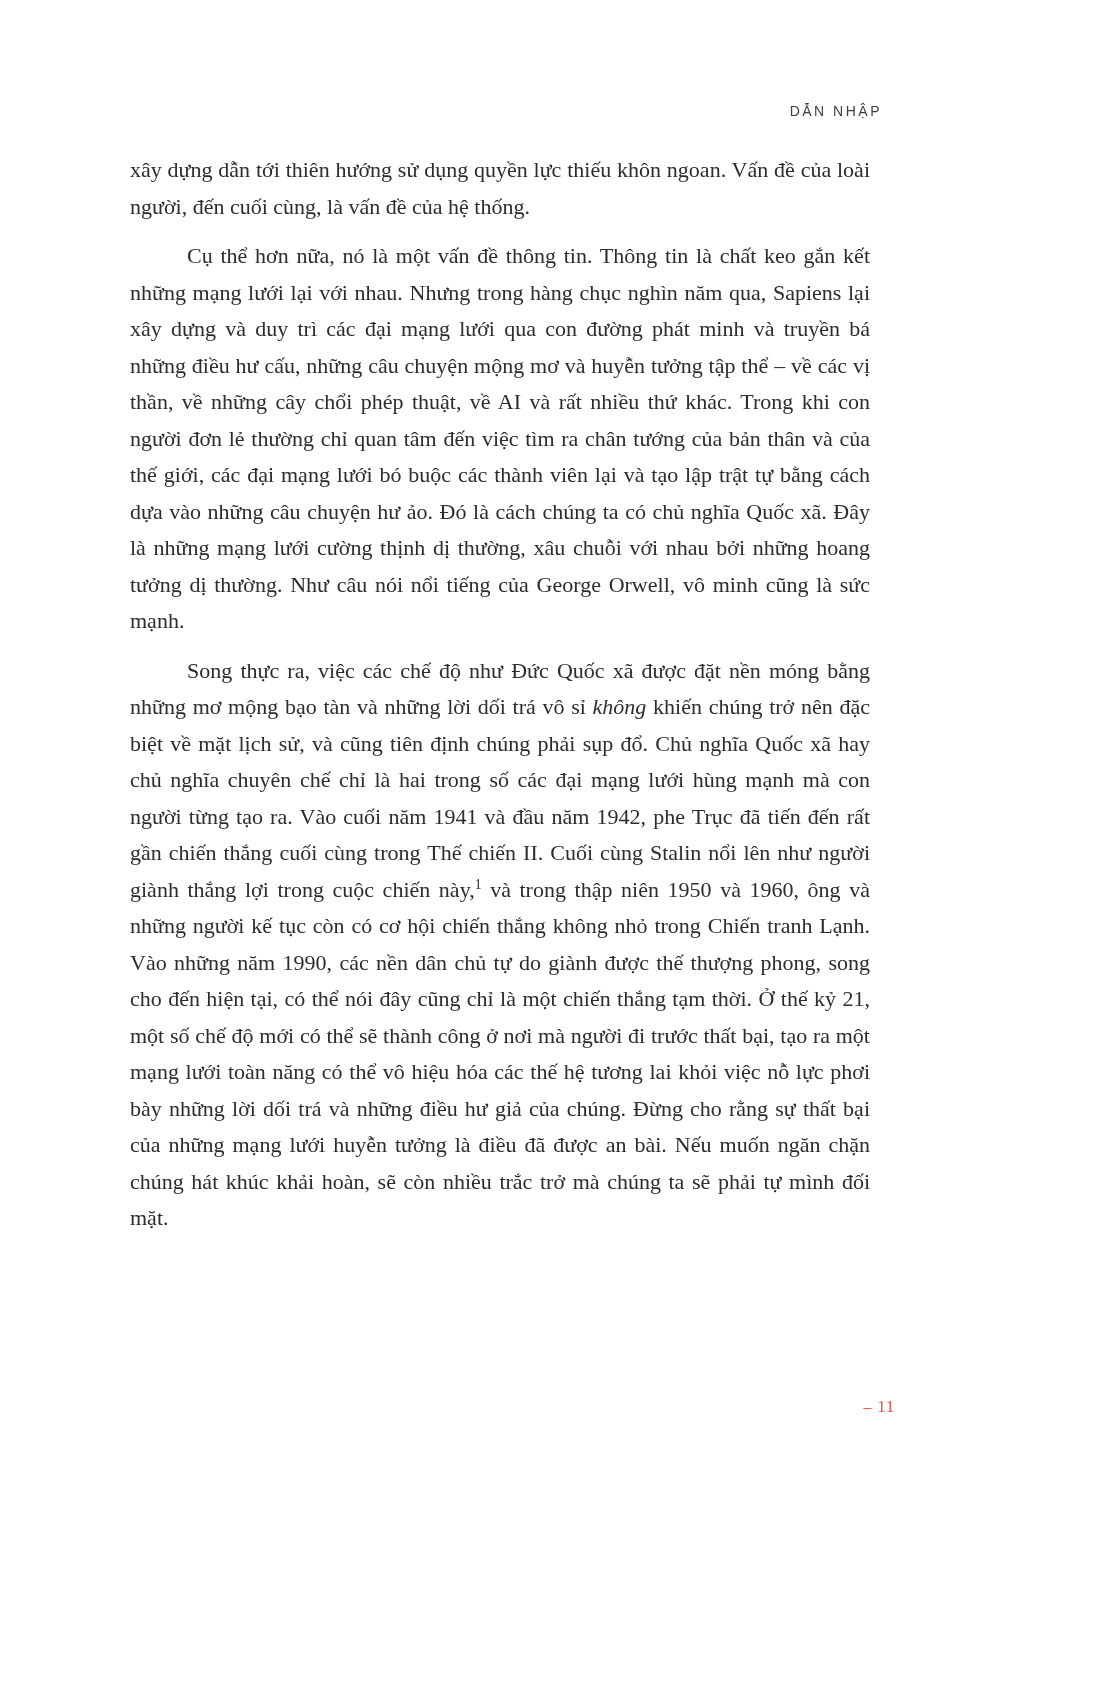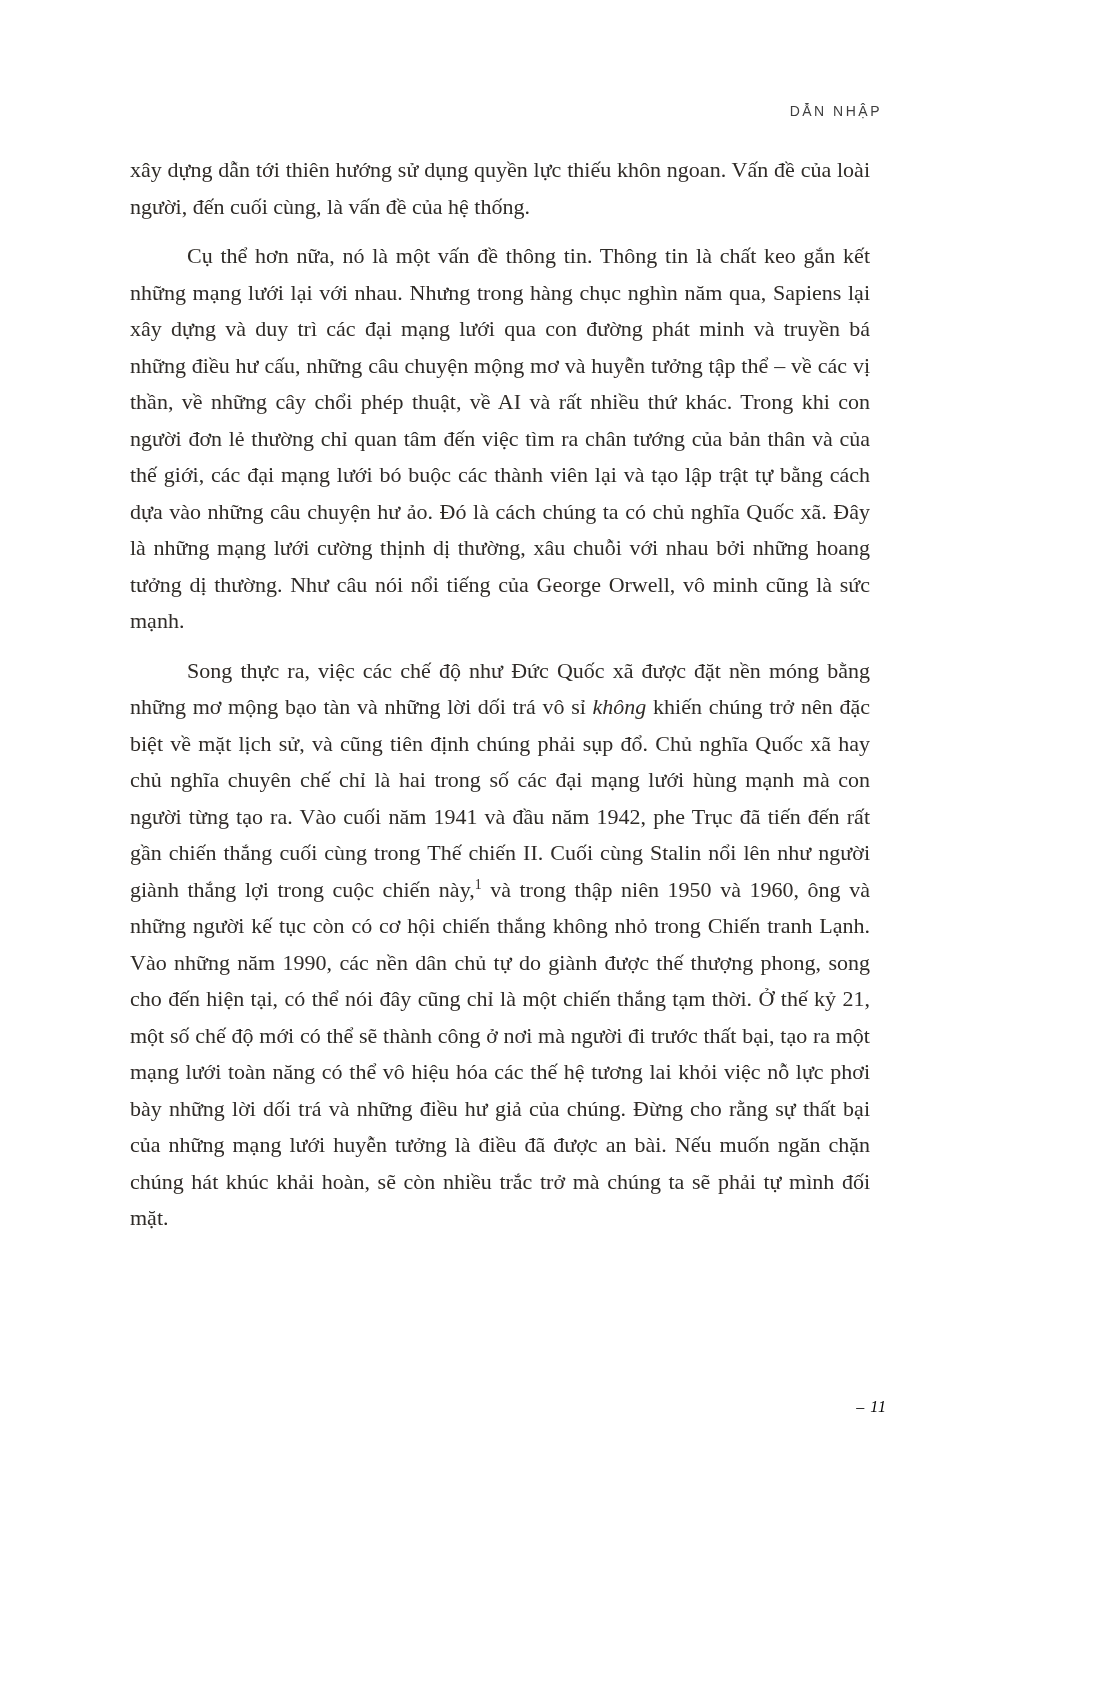--- a/index.html
+++ b/index.html
@@ -52,27 +52,26 @@
     font-style: italic;
   }
   .para sup {
     font-size: 0.62em;
     vertical-align: super;
     line-height: 0;
   }
   .page-number {
     position: absolute;
     top: 1398px;
-    left: 135px;
+    left: 143px;
     width: 752px;
     text-align: right;
     font-size: 16px;
-    color: #000000;
+    color: #ef4444;
     letter-spacing: 1px;
-    font-style: italic;
   }
 </style>
 </head>
 <body>
 
 <div class="page">
   <div class="running-head">DẪN NHẬP</div>
 
   <div class="body-text">
       <p class="para"><span>xây dựng dẫn tới thiên hướng sử dụng quyền lực thiếu khôn ngoan. Vấn đề của loài người, đến cuối cùng, là vấn đề của hệ thống.</span></p>

